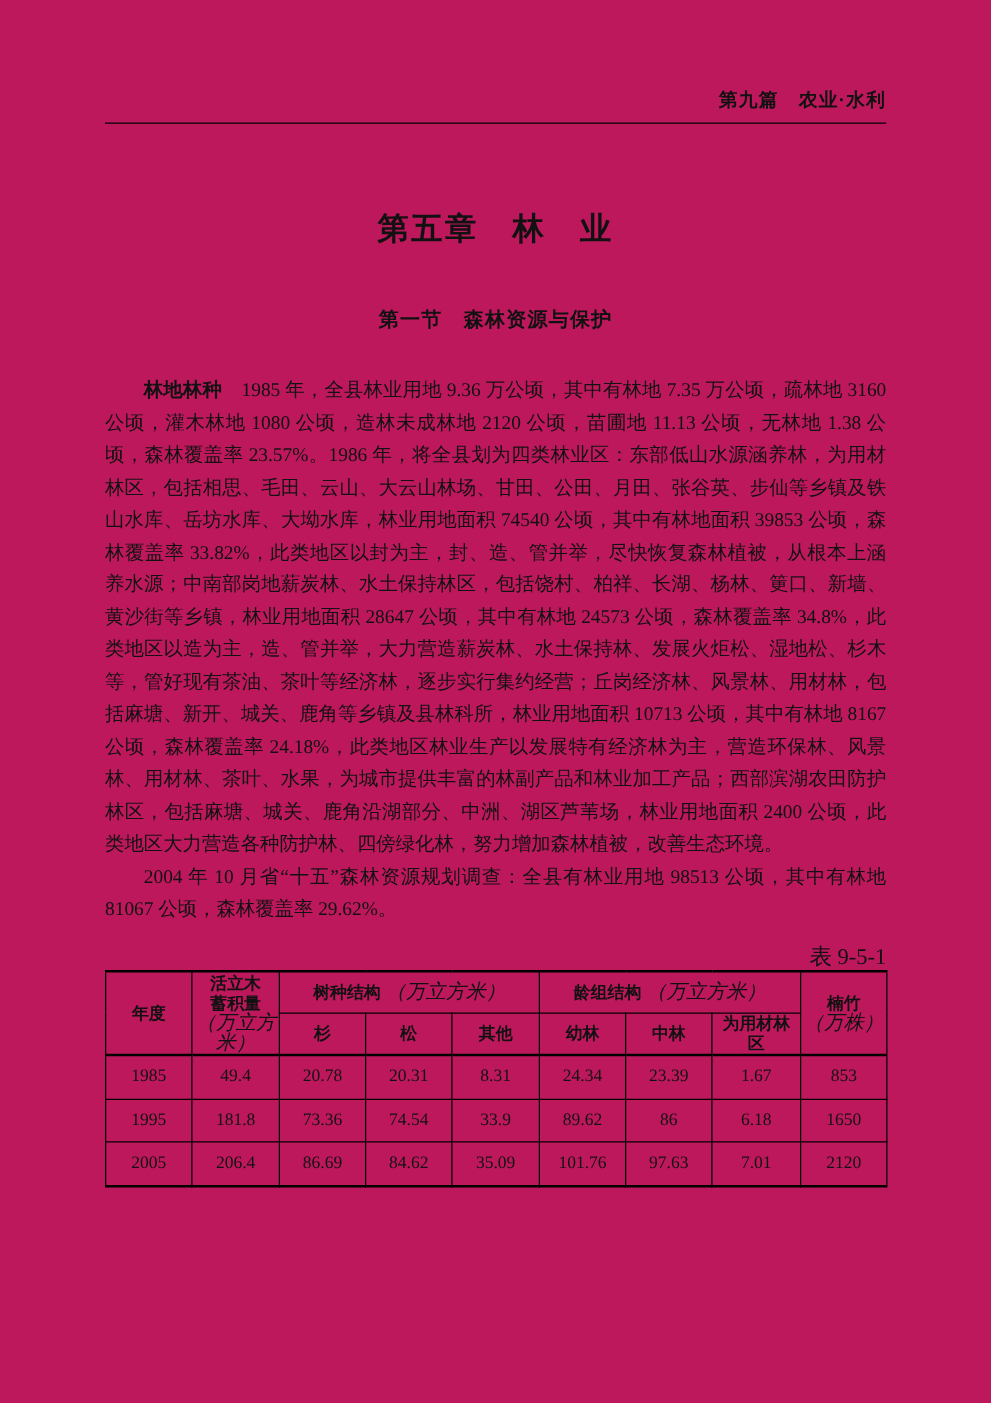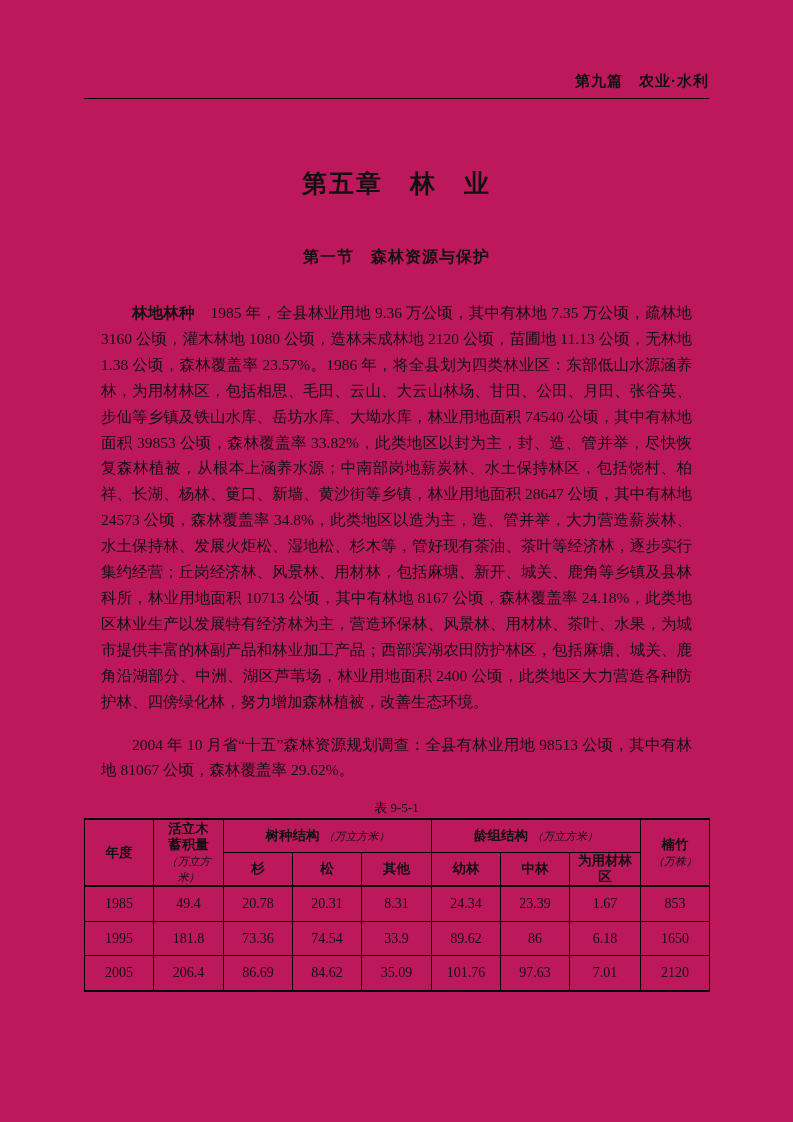--- a/index.html
+++ b/index.html
@@ -50,41 +50,41 @@
     text-align: center;
     font-family: "Liberation Sans", sans-serif;
     font-weight: bold;
     font-size: 16px;
     line-height: 20px;
     letter-spacing: 1px;
   }
   
   .body-block { margin-top: 33px; }
   .body-para {
-    margin: 17px;
+    margin: 0;
     font-size: 15.5px;
     line-height: 25.9px;
     text-align: justify;
     text-indent: 2em;
   }
   .body-para .lead { font-weight: bold; }
   
   .table-title {
     margin-top: 22px;
     text-align: center;
     font-family: "Liberation Sans", sans-serif;
     font-weight: bold;
     font-size: 15px;
     line-height: 17px;
   }
   .table-label {
-    margin-top: 6px;
-    font-size: 13px;
+    margin-top: 18px;
+    font-size: 18px;
     line-height: 15px;
-    text-align: center;
+    text-align: right;
   }
   table.stock-table {
     margin-top: 3px;
     width: 625px;
     border-collapse: collapse;
     table-layout: fixed;
     border-top: 2.4px solid #000;
     border-bottom: 2.4px solid #000;
   }
   table.stock-table th, table.stock-table td {
@@ -100,21 +100,21 @@
     font-size: 13.5px;
     line-height: 16px;
   }
   table.stock-table thead tr.sub-row { height: 34px; }
   table.stock-table thead tr.group-row { height: 33px; }
   table.stock-table .hb { border-bottom: 2.4px solid #000; }
   table.stock-table .unit {
     font-family: "Liberation Serif", serif;
     font-weight: normal;
     font-style: italic;
-    font-size: 11px;
+    font-size: 16px;
   }
   table.stock-table th .unit-inline { margin-left: 4px; }
   table.stock-table tbody td {
     font-size: 14px;
     height: 33.5px;
   }
   
   .page-number {
     margin-top: 21px;
     text-align: right;

